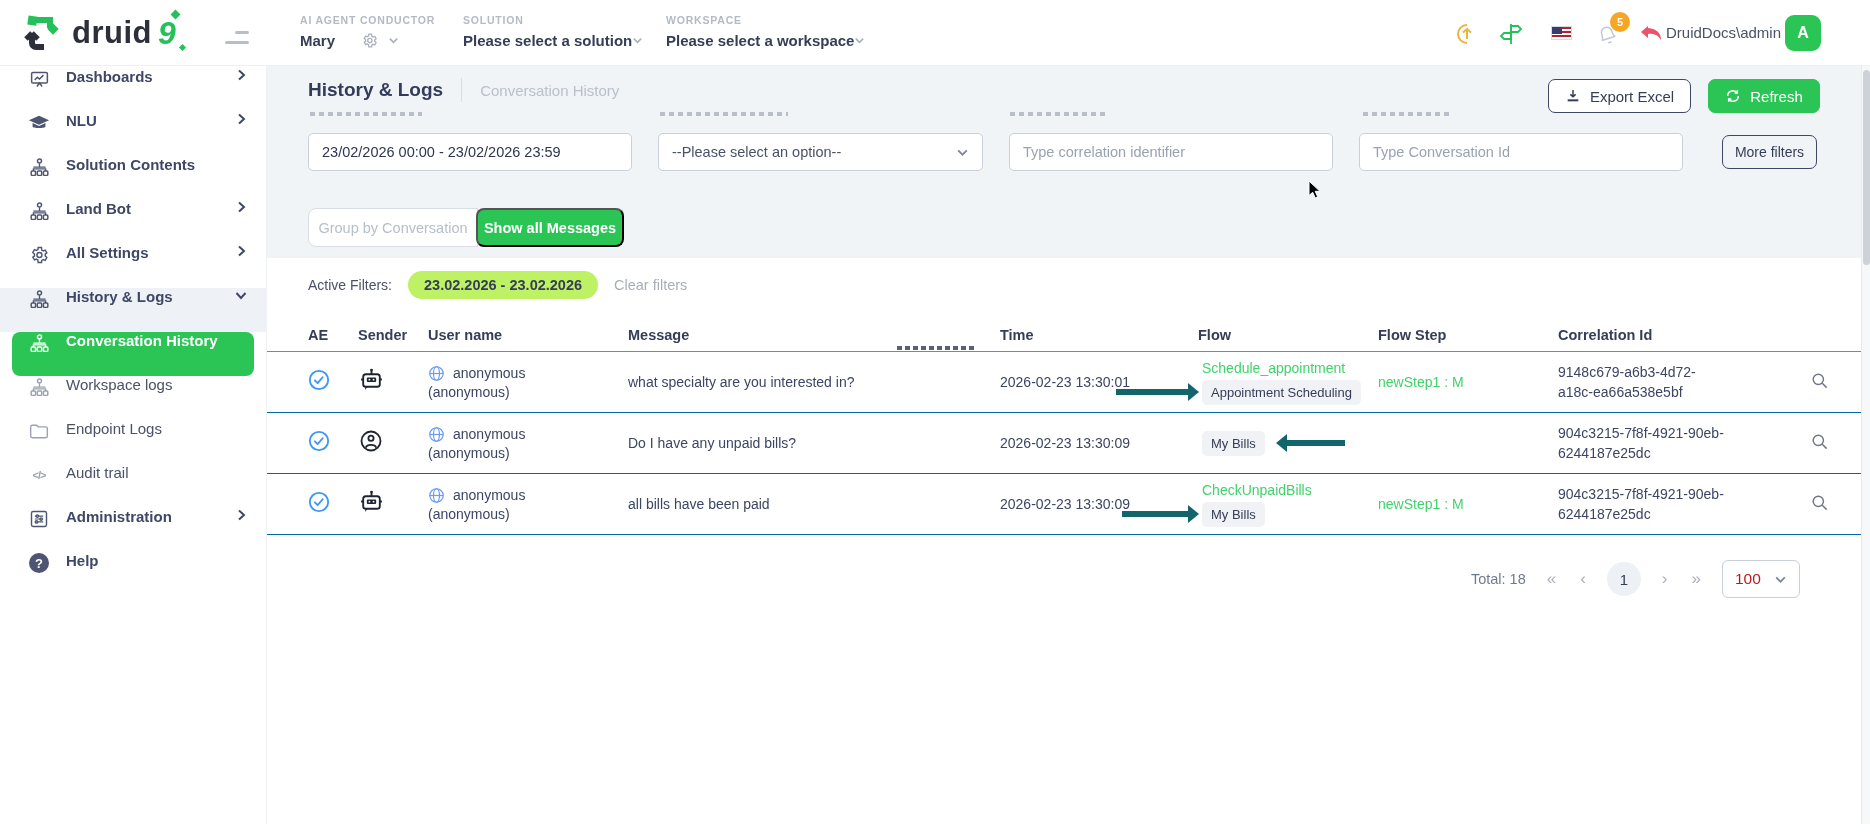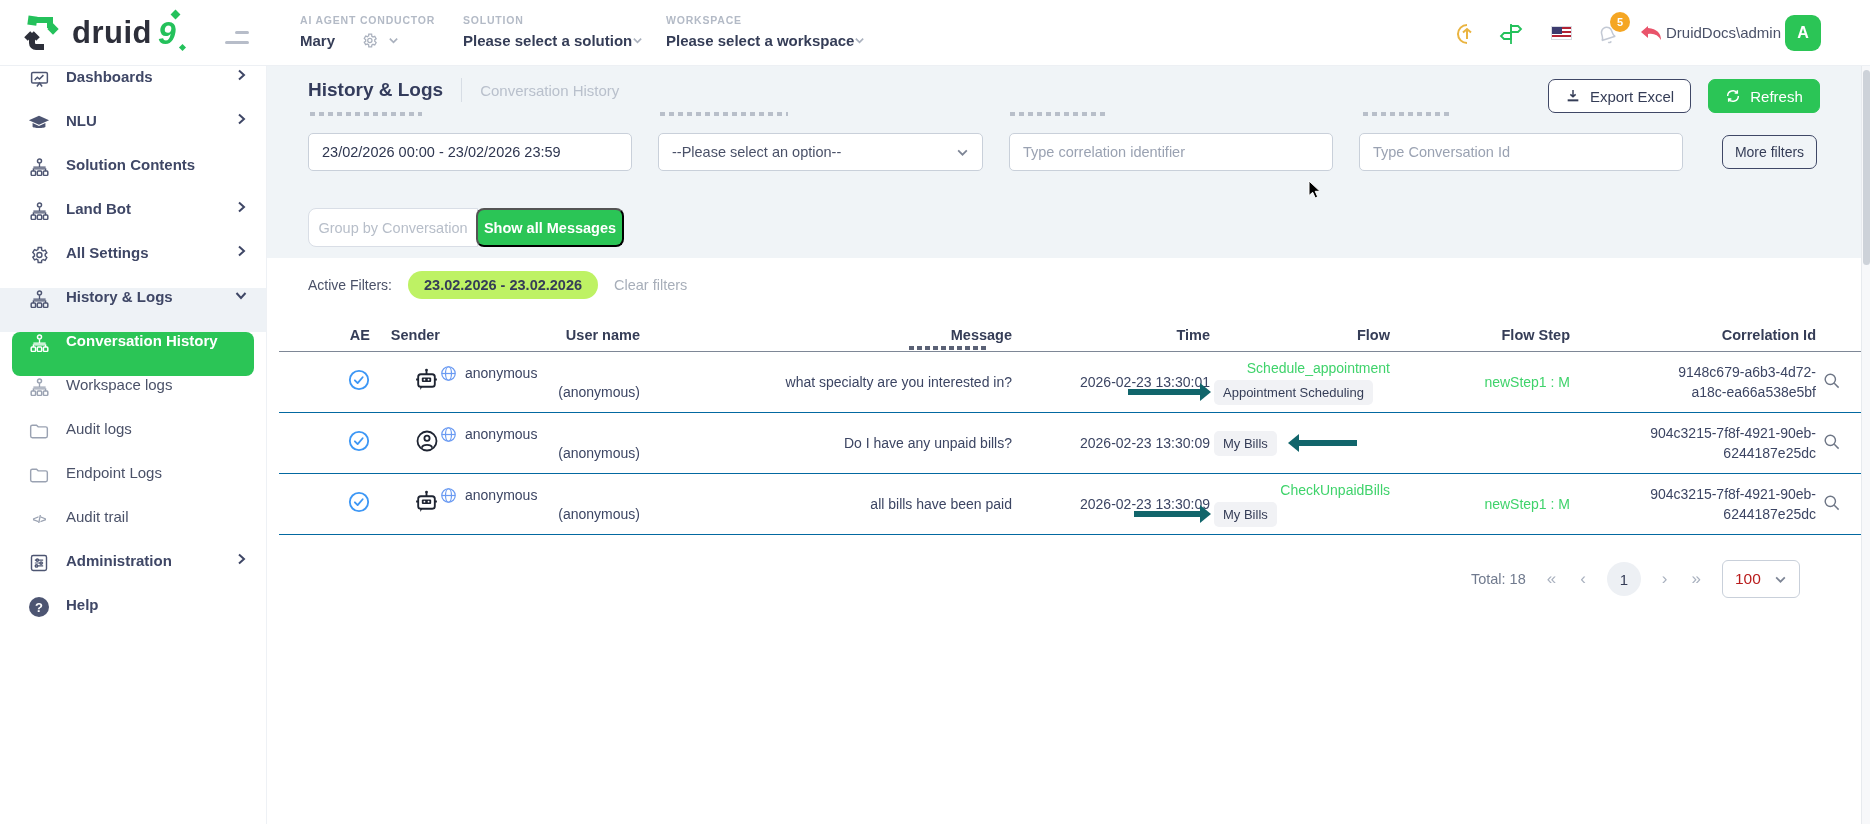--- a/index.html
+++ b/index.html
@@ -92,21 +92,21 @@
      color:#b7bec9; font-size:14.5px; display:flex; align-items:center; justify-content:center; cursor:pointer; }
   .btn-showall { width:148px; height:39px; background:#2bc556; border-radius:8px; margin-left:-2px;
      color:#fff; font-size:14.5px; font-weight:700; display:flex; align-items:center; justify-content:center; cursor:pointer; }
 
   .active-filters { position:absolute; top:205px; left:41px; display:flex; align-items:center; gap:16px; }
   .af-label { font-size:14px; color:#4a5168; }
   .af-chip { background:#bef264; border-radius:14px; padding:6px 16px; font-size:14.5px; font-weight:700; color:#353d57; }
   .af-clear { font-size:14.5px; color:#a7aeb9; cursor:pointer; }
 
   
-  .table { position:absolute; top:252px; left:12px; right:0;text-align:right; }
+  .table { position:absolute; top:252px; left:0; right:0; }
   .tgrid { display:grid; grid-template-columns:50px 70px 200px 372px 198px 180px 180px 246px 1fr;
      padding:0 42px 0 41px; align-items:center; }
   .thead { height:34px; border-bottom:1px solid #7e8796; }
   .th { font-size:14.5px; font-weight:700; color:#353d57; }
   .clip-msg { position:absolute; top:28px; left:630px; width:80px; height:4px;
      background:repeating-linear-gradient(90deg,#5a6175 0 5px,transparent 5px 8px); }
   .trow { height:61px; border-bottom:1px solid #0369a1; }
   .uname { display:flex; align-items:center; gap:8px; font-size:14px; color:#3c4563; }
   .uname-sub { font-size:14px; color:#3c4563; margin-top:2px; }
   .msg, .time, .corr { font-size:14px; color:#3c4563; line-height:1.45; }
@@ -313,28 +313,20 @@
       <span class="s-ic">
         <svg width="21" height="21" viewBox="0 0 24 24" fill="none" stroke="currentColor" stroke-width="1.7">
             <circle cx="12" cy="4.5" r="2.3"></circle>
             <path d="M12 7v4.5M5 16v-2.5h14V16M5 11.5h14" stroke-width="1.5"></path>
             <rect x="2.5" y="16" width="5" height="5" rx="1"></rect>
             <rect x="9.5" y="16" width="5" height="5" rx="1"></rect>
             <rect x="16.5" y="16" width="5" height="5" rx="1"></rect>
           </svg>
       </span>
       <span class="s-lbl">Workspace logs</span>
-    </div>
-    <div class="s-item sub">
-      <span class="s-ic">
-        <svg width="20" height="18" viewBox="0 0 24 20" fill="none" stroke="currentColor" stroke-width="1.7">
-            <path d="M2 5a2 2 0 0 1 2-2h5l2 2h9a2 2 0 0 1 2 2v9a2 2 0 0 1-2 2H4a2 2 0 0 1-2-2V5z"></path>
-          </svg>
-      </span>
-      <span class="s-lbl">Audit logs</span>
     </div>
     <div class="s-item sub">
       <span class="s-ic">
         <svg width="20" height="18" viewBox="0 0 24 20" fill="none" stroke="currentColor" stroke-width="1.7">
             <path d="M2 5a2 2 0 0 1 2-2h5l2 2h9a2 2 0 0 1 2 2v9a2 2 0 0 1-2 2H4a2 2 0 0 1-2-2V5z"></path>
           </svg>
       </span>
       <span class="s-lbl">Endpoint Logs</span>
     </div>
     <div class="s-item sub">

